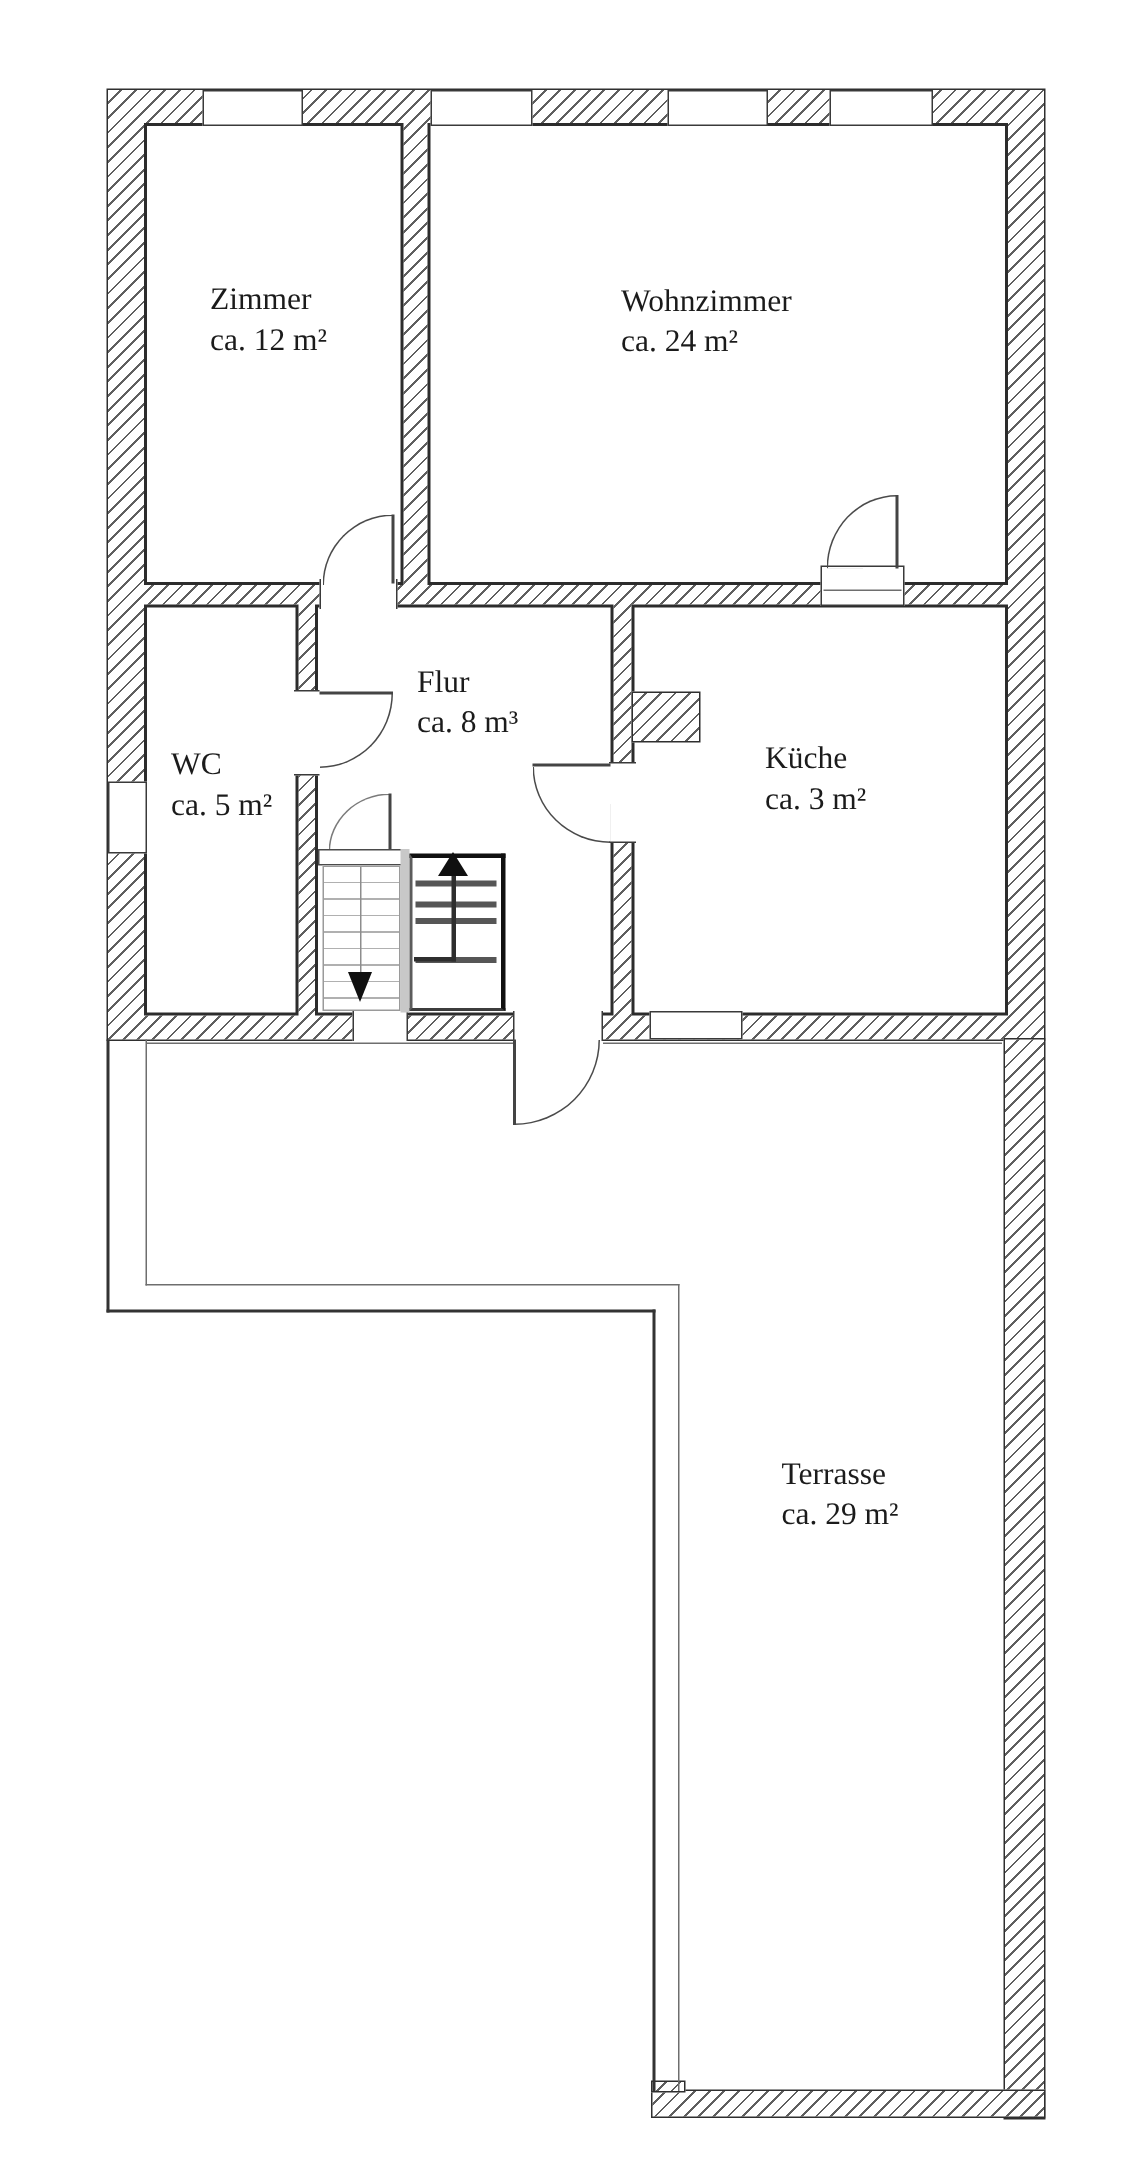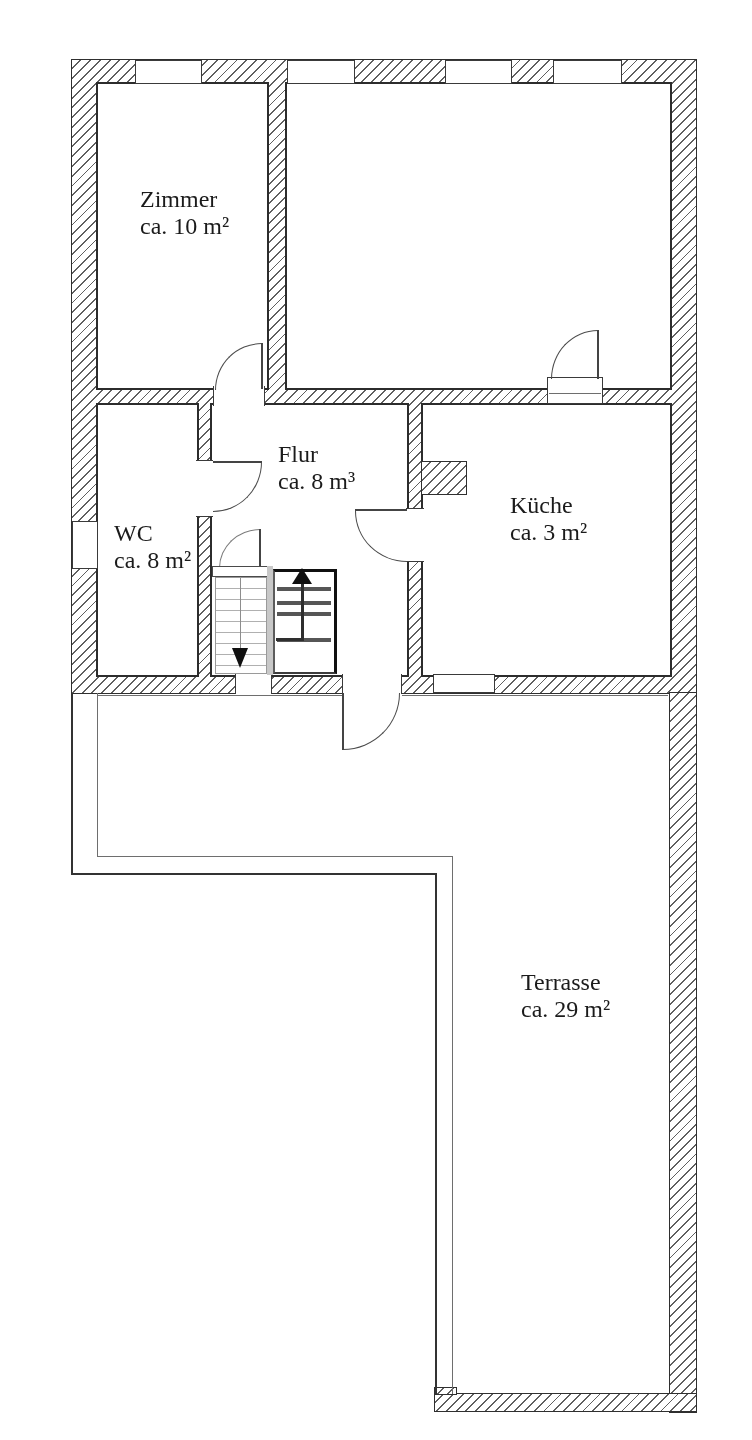--- a/index.html
+++ b/index.html
@@ -18,21 +18,21 @@
   .arc{position:absolute;box-sizing:border-box;}
   .arc-tl{border-top:1.4px solid #4a4a4a;border-left:1.4px solid #4a4a4a;
           border-top-left-radius:100% 100%;}
   .arc-br{border-right:1.4px solid #4a4a4a;border-bottom:1.4px solid #4a4a4a;
           border-bottom-right-radius:100% 100%;}
   .arc-bl{border-left:1.4px solid #4a4a4a;border-bottom:1.4px solid #4a4a4a;
           border-bottom-left-radius:100% 100%;}
   .leaf{position:absolute;background:#444444;}
   .tline{position:absolute;background:#333333;}
   .tline-light{position:absolute;background:#6e6e6e;}
-  .label{position:absolute;color:#1b1b1b;font-size:24px;line-height:27px;white-space:nowrap;}
+  .label{position:absolute;color:#1b1b1b;font-size:21px;line-height:27px;white-space:nowrap;}
   .tri{position:absolute;width:0;height:0;}
 </style>
 </head>
 <body>
 
 <div id="canvas">
 
   <div class="abs hatch wall-outline" style="left:71px;top:59px;width:626px;height:635px;"></div>
 
   <div class="abs hatch wall-outline" style="left:669px;top:692px;width:28px;height:721px;"></div>
@@ -105,25 +105,29 @@
   <div class="tline-light" style="left:97px;top:693px;width:1.4px;height:164px;"></div>
   <div class="tline" style="left:71px;top:873px;width:366px;height:2px;"></div>
   <div class="tline-light" style="left:97px;top:856px;width:356px;height:1.4px;"></div>
   <div class="tline" style="left:435px;top:873px;width:2px;height:521px;"></div>
   <div class="tline-light" style="left:452px;top:856px;width:1.4px;height:538px;"></div>
   <div class="tline-light" style="left:98px;top:695px;width:244px;height:1.2px;"></div>
   <div class="tline-light" style="left:402px;top:695px;width:266px;height:1.2px;"></div>
 
   <div class="label" style="left:140px;top:186px;">
     <div>Zimmer</div>
-    <div>ca. 10 m²</div>
+    <div>ca. 12 m²</div>
   </div>
-  <div class="label" style="left:114px;top:520px;">
+  <div class="label" style="left:414px;top:187px;">
+    <div>Wohnzimmer</div>
+    <div>ca. 24 m²</div>
+  </div>
+  <div class="label" style="left:114px;top:496px;">
     <div>WC</div>
-    <div>ca. 8 m²</div>
+    <div>ca. 5 m²</div>
   </div>
   <div class="label" style="left:278px;top:441px;">
     <div>Flur</div>
     <div>ca. 8 m³</div>
   </div>
   <div class="label" style="left:510px;top:492px;">
     <div>Küche</div>
     <div>ca. 3 m²</div>
   </div>
   <div class="label" style="left:521px;top:969px;">

